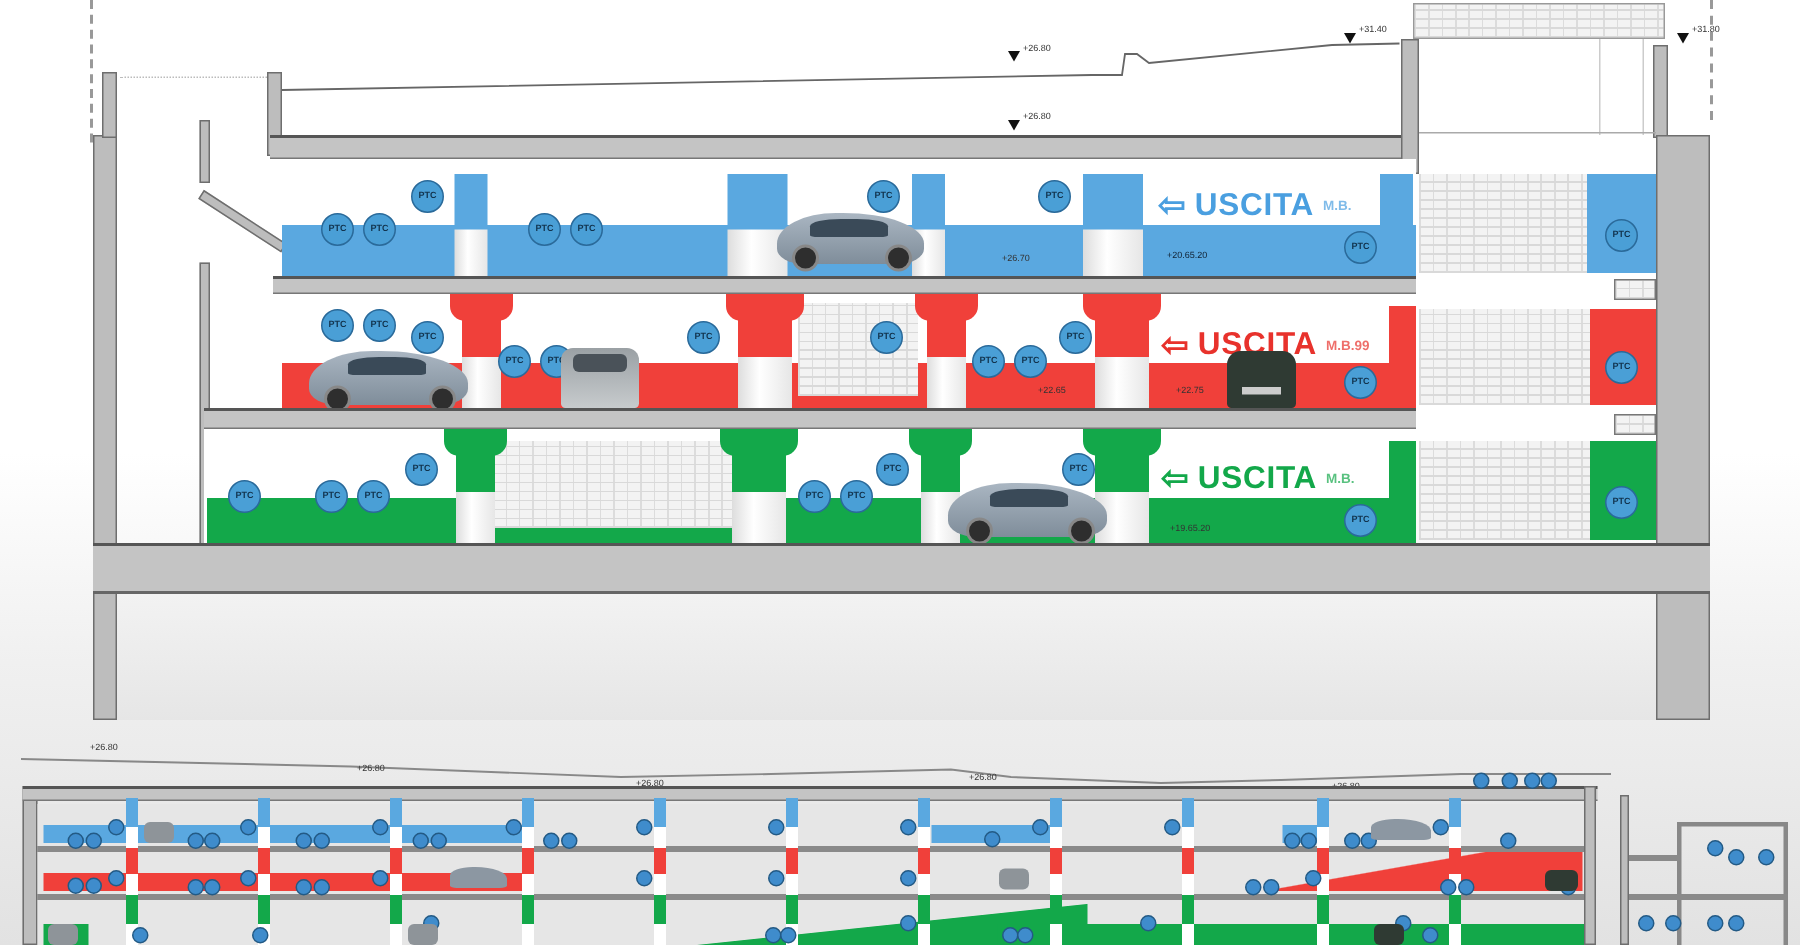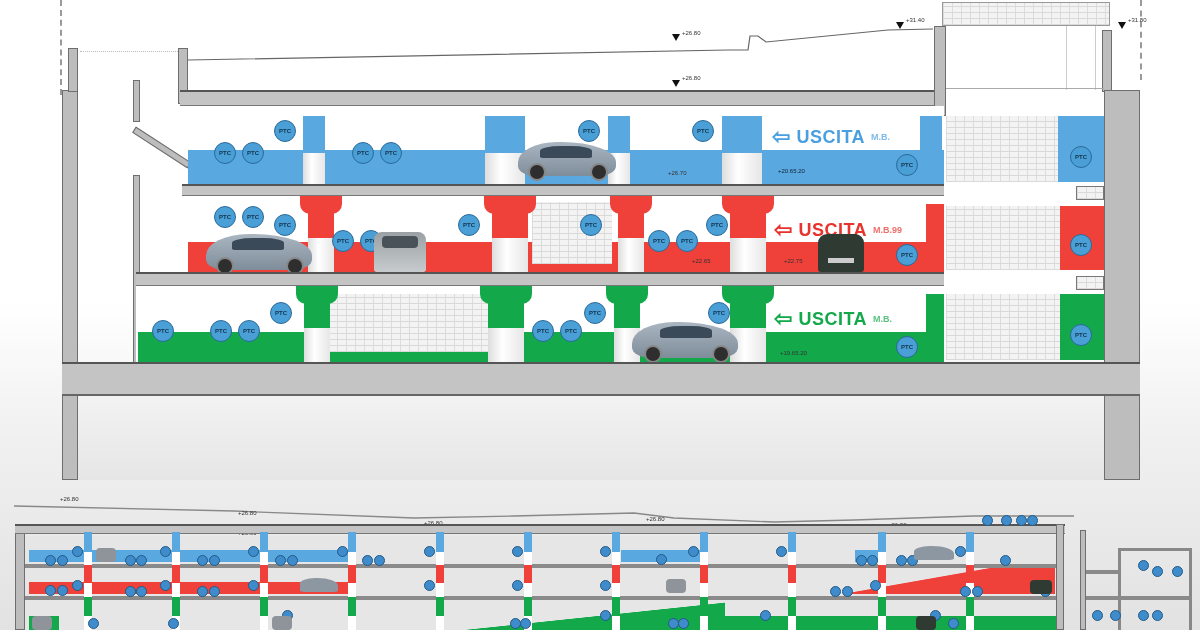--- a/index.html
+++ b/index.html
@@ -23,21 +23,21 @@
      background:linear-gradient(90deg,#ddd,#fff 40%,#e6e6e6);}
   .cap{position:absolute;top:0;left:-8px;right:-8px;height:18px;border-radius:0 0 10px 10px;}
   .pin{width:22px;height:22px;border-radius:50%;background:#4a9fd6;border:1.5px solid #2a6a9a;
     color:#12334d;font-size:6px;font-weight:bold;display:flex;align-items:center;justify-content:center;}
   .pin-sm{width:11px;height:11px;border-radius:50%;background:#3f8ccc;border:1px solid #235a85;}
   .car{border-radius:40% 55% 18% 18%/60% 60% 30% 30%;}
   .car .w{position:absolute;bottom:-5px;width:14px;height:14px;border-radius:50%;background:#2e2e2e;border:2px solid #888;}
   .car .win{position:absolute;top:4px;height:12px;background:#3a4a58;border-radius:40% 40% 10% 10%;}
   .sign{background:#fff;display:flex;align-items:center;gap:6px;padding-left:6px;font-weight:bold;}
   .sign .arrow{font-size:22px;line-height:1;}
-  .sign .txt{font-size:18px;letter-spacing:0.5px;}
+  .sign .txt{font-size:21px;letter-spacing:0.5px;}
   .sign .small{font-size:9px;font-weight:bold;opacity:0.7;}
   .lvl-label{font-size:6px;color:#333;}
   .mark{width:0;height:0;border-left:4px solid transparent;border-right:4px solid transparent;border-top:7px solid #111;}
 </style>
 </head>
 <body>
 
 <div class="abs" style="left:0;top:0;width:1200px;height:480px;">
 
   <div class="abs dash" style="left:60px;top:0;height:95px;"></div>

